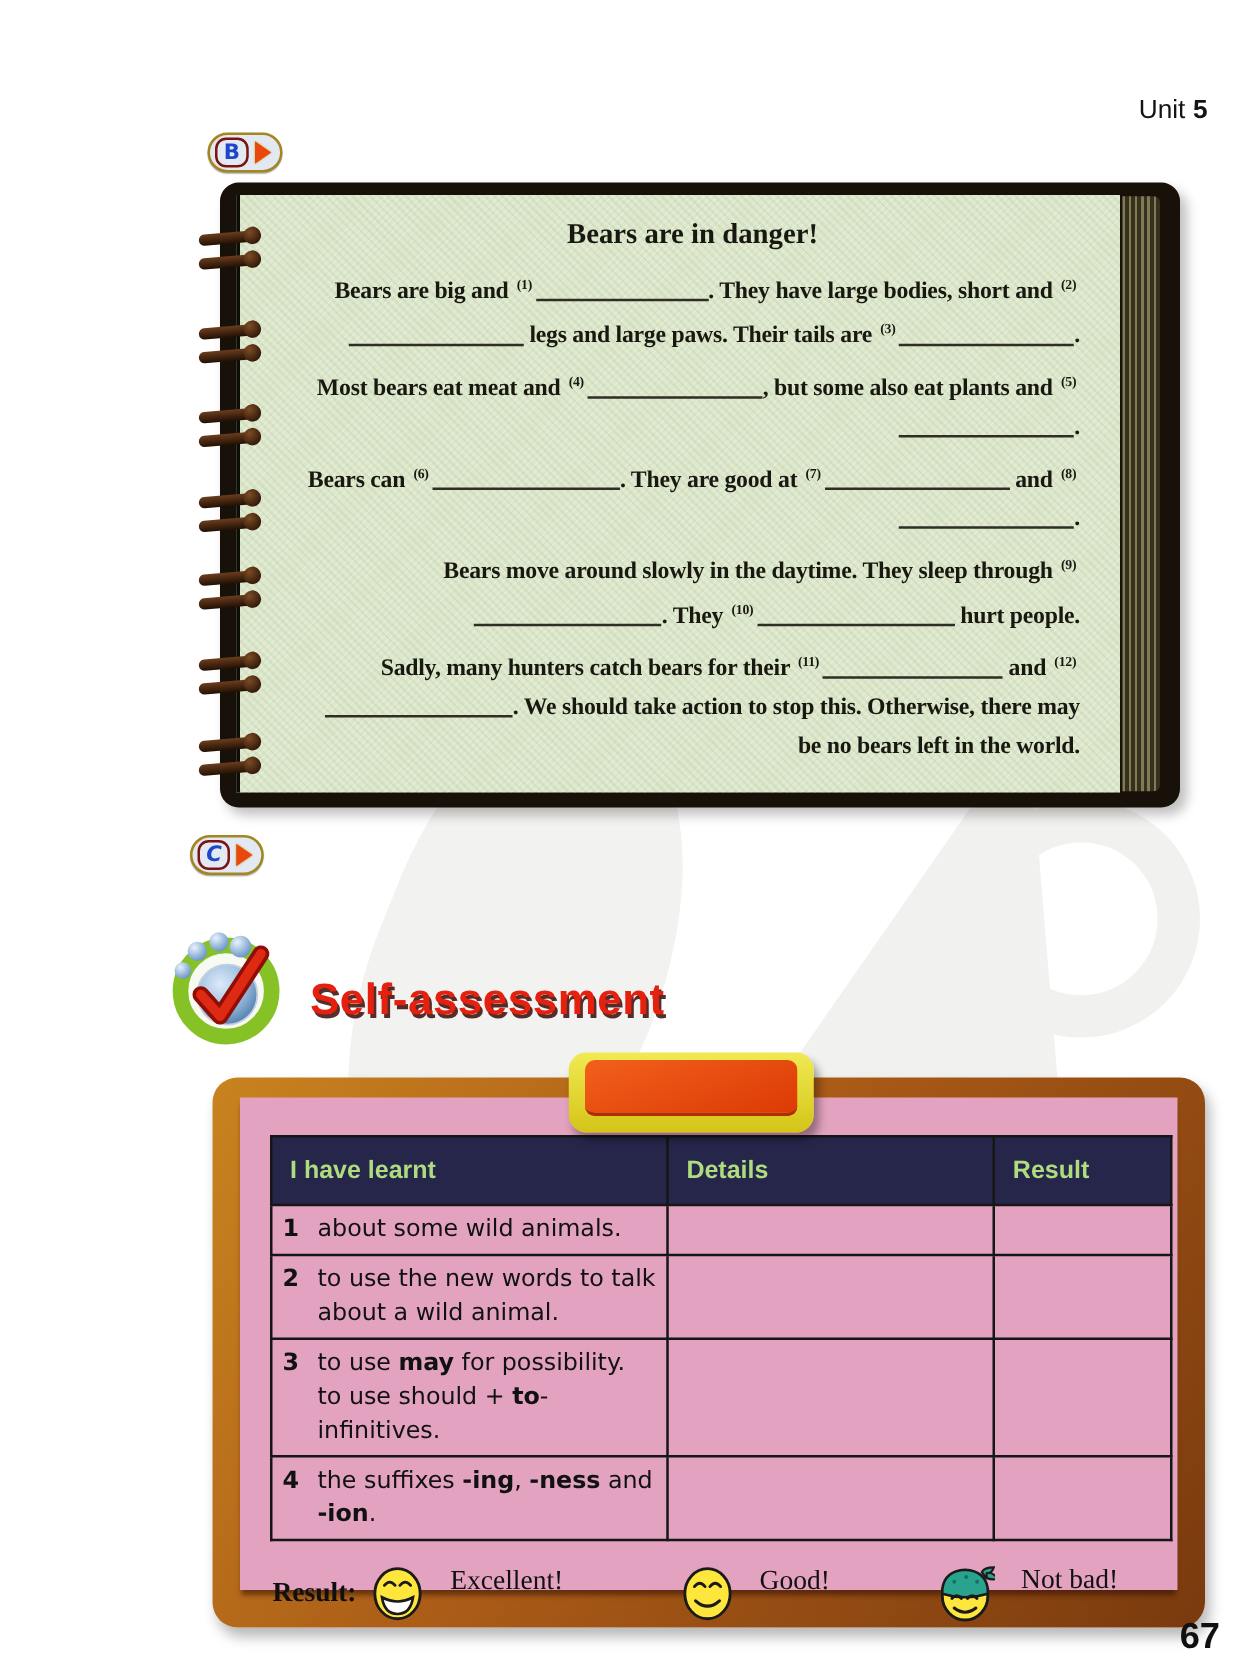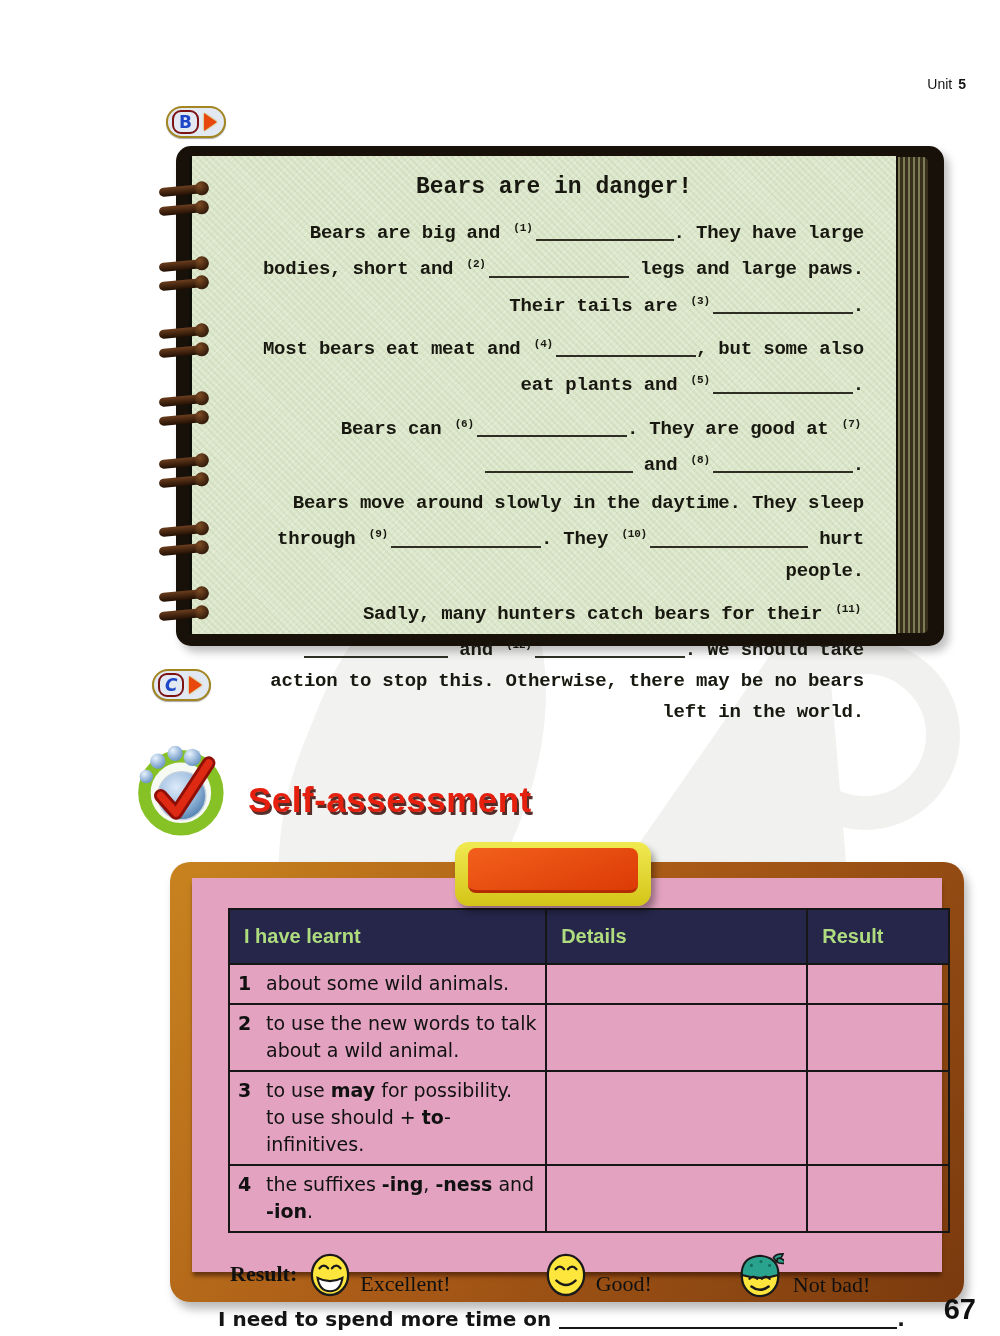--- a/index.html
+++ b/index.html
@@ -12,21 +12,21 @@
   .wm-a{left:640px;top:570px;width:250px;height:330px;background:#f1f1ef;
         clip-path:polygon(10% 100%,55% 0,100% 90%);transform:rotate(16deg);}
   .wm-b{left:300px;top:560px;width:230px;height:430px;background:#f2f2f0;
         border-radius:45% 55% 50% 50%;transform:rotate(22deg);}
   .wm-c{left:770px;top:640px;width:190px;height:190px;border:34px solid #f1f1ef;
         border-radius:50%;}
 
   .layer{position:absolute;inset:0;z-index:1;}
 
   
-  .unit{position:absolute;top:76px;right:34px;font-size:14px;color:#141414;}
+  .unit{position:absolute;top:76px;right:34px;font-size:21px;color:#141414;}
   .unit .u-word{font-weight:500;}
   .unit .u-num{font-weight:800;margin-left:6px;}
 
   
   .badge{display:inline-flex;align-items:center;gap:5px;background:#e3e9f3;
          border:2px solid #a3861f;border-radius:999px;padding:2px 7px 2px 4px;
          box-shadow:0 1px 1px rgba(0,0,0,.35);vertical-align:middle;}
   .badge-letter{display:inline-block;border:2px solid #7c1212;border-radius:9px;
          padding:0 5px;font-weight:800;font-size:17px;color:#1d47c8;line-height:20px;
          font-family:"DejaVu Sans",sans-serif;}
@@ -43,21 +43,21 @@
   .notebook{position:absolute;left:176px;top:146px;width:768px;height:500px;
             background:#17110a;border-radius:15px;box-shadow:5px 6px 9px rgba(0,0,0,.25);}
   .page-edges{position:absolute;top:11px;bottom:13px;right:16px;width:30px;border-radius:0 5px 5px 0;
             background:repeating-linear-gradient(90deg,#7d7d55 0 2px,#38301c 2px 5px);}
   .paper{position:absolute;left:13px;top:10px;right:48px;bottom:12px;background:#dce7cb;
          border-left:3px solid #0e0e08;
          background-image:
            repeating-linear-gradient(45deg, rgba(123,153,92,.10) 0 2px, rgba(0,0,0,0) 2px 5px),
            repeating-linear-gradient(-45deg, rgba(255,255,255,.25) 0 1px, rgba(0,0,0,0) 1px 4px);}
   .paper-content{position:absolute;inset:0;padding:14px 32px 0 52px;color:#181810;
-         font-family:Liberation Mono, monospace;}
+         font-family:Liberation Serif, serif;}
   .nb-title{text-align:center;font-size:23px;font-weight:700;margin:4px 0 13px;}
   .nb-par{font-size:19px;font-weight:600;line-height:31px;margin:0 0 7px;letter-spacing:-0.2px;text-align:right;}
   .marker{font-size:11px;font-weight:800;margin:0 3px 0 2px;}
   .blank{display:inline-block;height:0;border-bottom:2.5px solid #2e2e24;vertical-align:-3px;}
   .ring{position:absolute;left:-17px;width:47px;height:9px;border-radius:5px;
         background:linear-gradient(#6b3d1d,#221004);transform:rotate(-5deg);}
   .ring::after{content:'';position:absolute;right:-3px;top:-3px;width:14px;height:14px;border-radius:50%;
         background:radial-gradient(circle at 35% 30%,#7d4c24,#190a02);}
 
   
@@ -69,35 +69,35 @@
   .clipboard{position:absolute;left:170px;top:862px;width:794px;height:440px;border-radius:20px;
         background:linear-gradient(125deg,#c8831f 0%,#aa5b17 45%,#7a3a0e 100%);
         box-shadow:4px 7px 10px rgba(0,0,0,.28);}
   .clip-pink{position:absolute;left:22px;right:22px;top:16px;bottom:30px;background:#e2a2c0;
         box-shadow:0 5px 4px -1px rgba(42,12,6,.55);}
   .clip{position:absolute;left:455px;top:842px;width:196px;height:64px;border-radius:14px;
         background:linear-gradient(#f0ea52,#d4c417);box-shadow:4px 6px 7px rgba(0,0,0,.35);z-index:6;}
   .clip-in{position:absolute;left:13px;right:13px;top:6px;bottom:13px;border-radius:8px;
         background:linear-gradient(160deg,#f2601c,#dc3a05);border-bottom:3px solid #b32c04;}
 
-  table.sa{border-collapse:collapse;margin:30px 0 0 36px;width:722px;}
+  table.sa{border-collapse:collapse;margin:30px 0 0 24px;width:722px;}
   .sa th,.sa td{border:2.5px solid #161616;}
   .sa thead th{background:#26264b;color:#aedc7f;font-size:20px;font-weight:600;
         text-align:left;padding:15px 10px 15px 14px;font-family:"Liberation Sans",sans-serif;}
   .sa td{padding:5px 8px 6px;vertical-align:top;background:transparent;}
   .cell-flex{display:flex;}
   .row-num{font-weight:800;width:28px;flex:0 0 28px;font-family:"DejaVu Sans",sans-serif;
         font-size:19px;line-height:27px;}
   .row-lines{font-family:"DejaVu Sans",sans-serif;font-size:19px;line-height:27px;font-weight:500;}
   .row-lines b{font-weight:800;}
 
   .result-line{margin:17px 0 0 26px;display:flex;align-items:center;
         font-family:"Liberation Serif",serif;font-size:22px;color:#101010;}
-  .result-label{font-weight:700;margin-right:12px;margin-left:12px;}
-  .opt{display:flex;align-items:flex-end;gap:9px;}
+  .result-label{font-weight:700;margin-right:12px;}
+  .opt{display:flex;align-items:flex-start;gap:21px;}
   .opt-2{margin-left:94px;}
   .opt-3{margin-left:86px;}
   .more-time{margin:9px 0 0 26px;font-family:"DejaVu Sans",sans-serif;
         font-size:20px;font-weight:600;color:#141414;}
   .mt-blank{display:inline-block;width:338px;height:0;border-bottom:2.5px solid #161616;
         vertical-align:-3px;margin-left:8px;}
 
   .page-num{position:absolute;right:24px;bottom:10px;font-size:29px;font-weight:800;color:#101010;}
 </style>
 </head>
@@ -285,23 +285,20 @@
             <path d="M40 12 q6 -4 7 -8 q-8 0 -10 4 Z" fill="#2aa38e" stroke="#1a1a1a" stroke-width="1.8"></path>
             <path d="M41 13 q7 2 9 0 q-5 -6 -9 -4 Z" fill="#2aa38e" stroke="#1a1a1a" stroke-width="1.8"></path>
             <path d="M12 30 q4 -4.5 8 0" fill="none" stroke="#1a1a1a" stroke-width="2.4" stroke-linecap="round"></path>
             <path d="M25 30 q4 -4.5 8 0" fill="none" stroke="#1a1a1a" stroke-width="2.4" stroke-linecap="round"></path>
             <path d="M14 38 q9 7 18 0" fill="none" stroke="#1a1a1a" stroke-width="2.6" stroke-linecap="round"></path>
           </svg>
           <span data-name="result-option-label">Not bad!</span>
         </span>
       </div>
 
-      <div class="more-time" data-name="more-time-line">
-        <span data-name="more-time-prefix">I need to spend more time on</span><span class="mt-blank" data-name="blank-line"></span><span data-name="more-time-period">.</span>
-      </div>
     </div>
   </div>
   <div class="clip" data-name="clipboard-clip">
     <div class="clip-in" data-name="clipboard-clip-inner"></div>
   </div>
 
   <div class="page-num" data-name="page-number">67</div>
 </div>
 
 </body></html>

